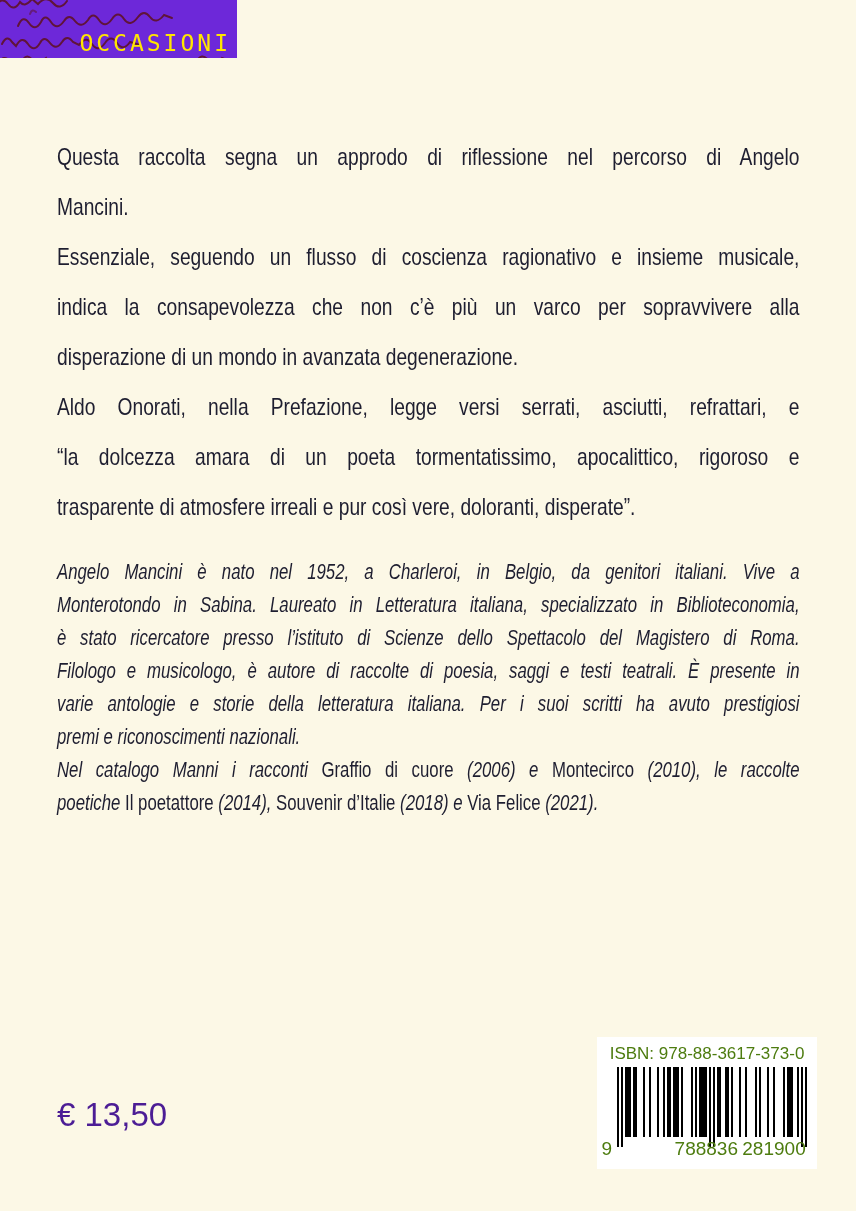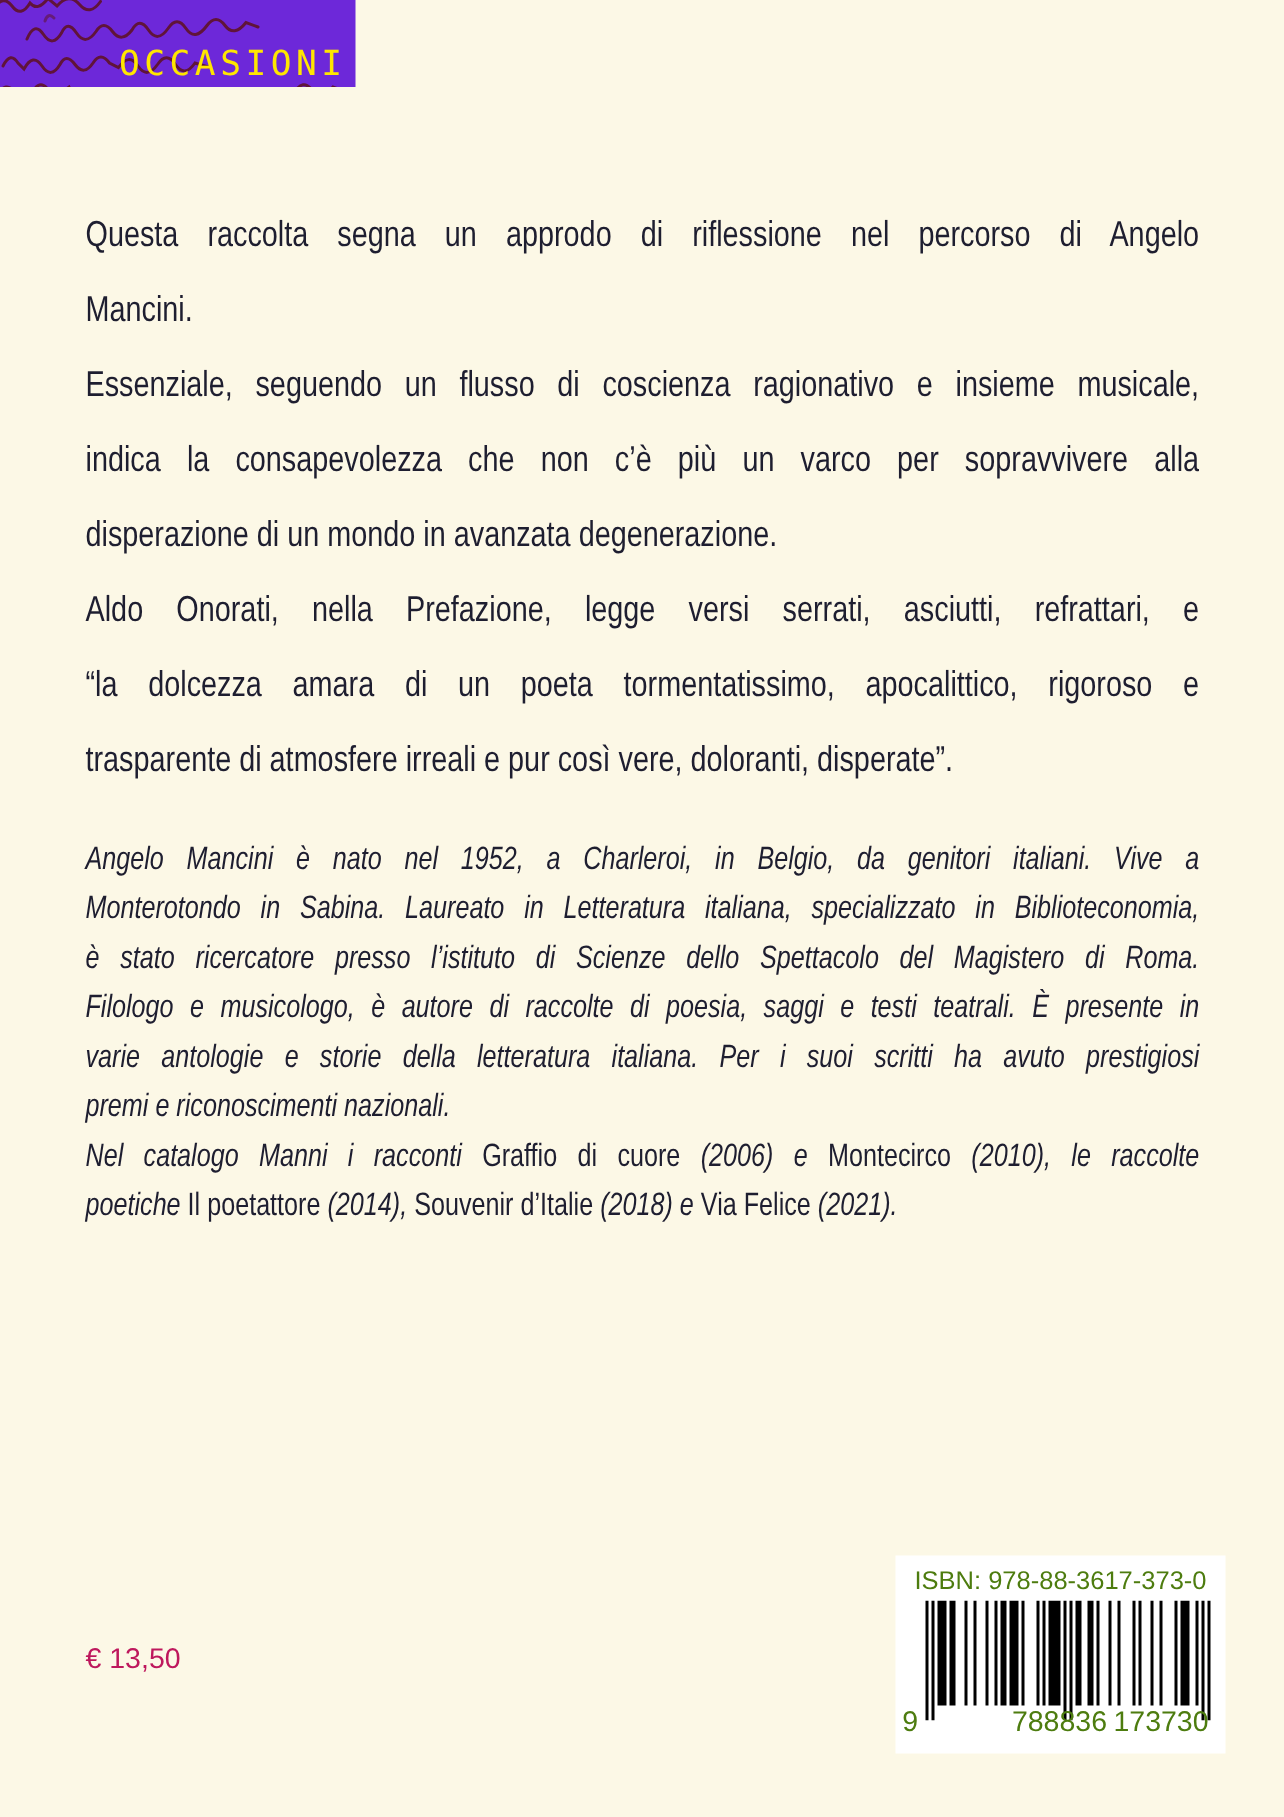--- a/index.html
+++ b/index.html
@@ -33,21 +33,21 @@
     font-size:21.5px;line-height:33px;
     font-style:italic;
   }
   .tline{white-space:nowrap;}
   .tline.just{text-align:justify;text-align-last:justify;white-space:normal;}
   .rm{font-style:normal;}
   .it{font-style:italic;}
   
   .price{
     position:absolute;left:57px;top:1096px;
-    font-size:19px;color:#be185d;
+    font-size:33px;color:#4c1d95;
   }
   
   .barcode-box{
     position:absolute;left:597px;top:1000px;width:220px;height:132px;
     background:#ffffff;color:#4d7c0f;margin-top:37px;
   }
   .isbn-label{
     position:absolute;top:7px;left:0;width:100%;
     text-align:center;font-size:17px;white-space:nowrap;
   }
@@ -129,15 +129,15 @@
       <rect x="161" y="0" width="2" height="70" fill="#000"></rect>
       <rect x="171" y="0" width="2" height="70" fill="#000"></rect>
       <rect x="175" y="0" width="6" height="70" fill="#000"></rect>
       <rect x="185" y="0" width="2" height="70" fill="#000"></rect>
       <rect x="189" y="0" width="2" height="80" fill="#000"></rect>
       <rect x="193" y="0" width="2" height="80" fill="#000"></rect>
     </svg>
   <div class="bc-digits">
     <span class="bc-d1">9</span>
     <span class="bc-d2">788836</span>
-    <span class="bc-d3">173730</span>
+    <span class="bc-d3">281900</span>
   </div>
 </div>
 
 </body></html>

